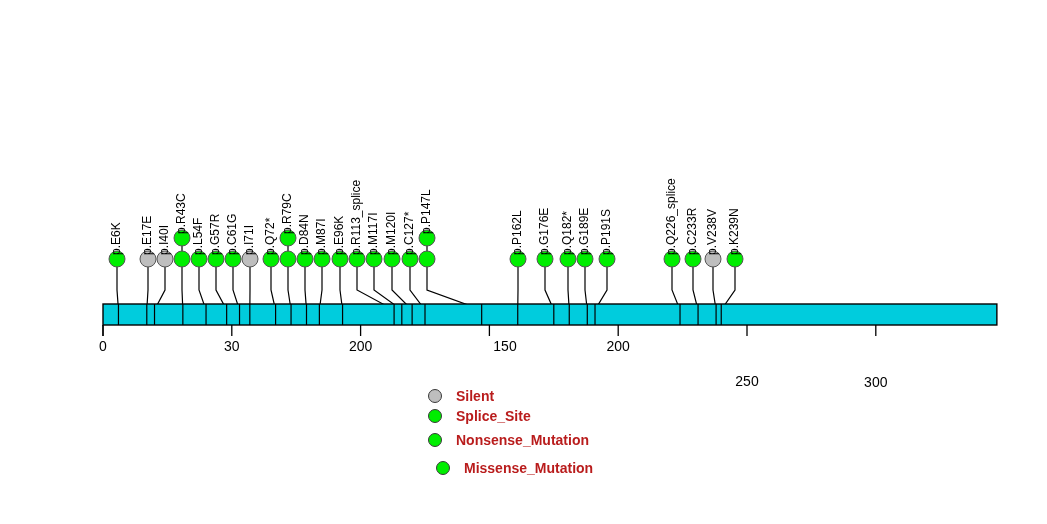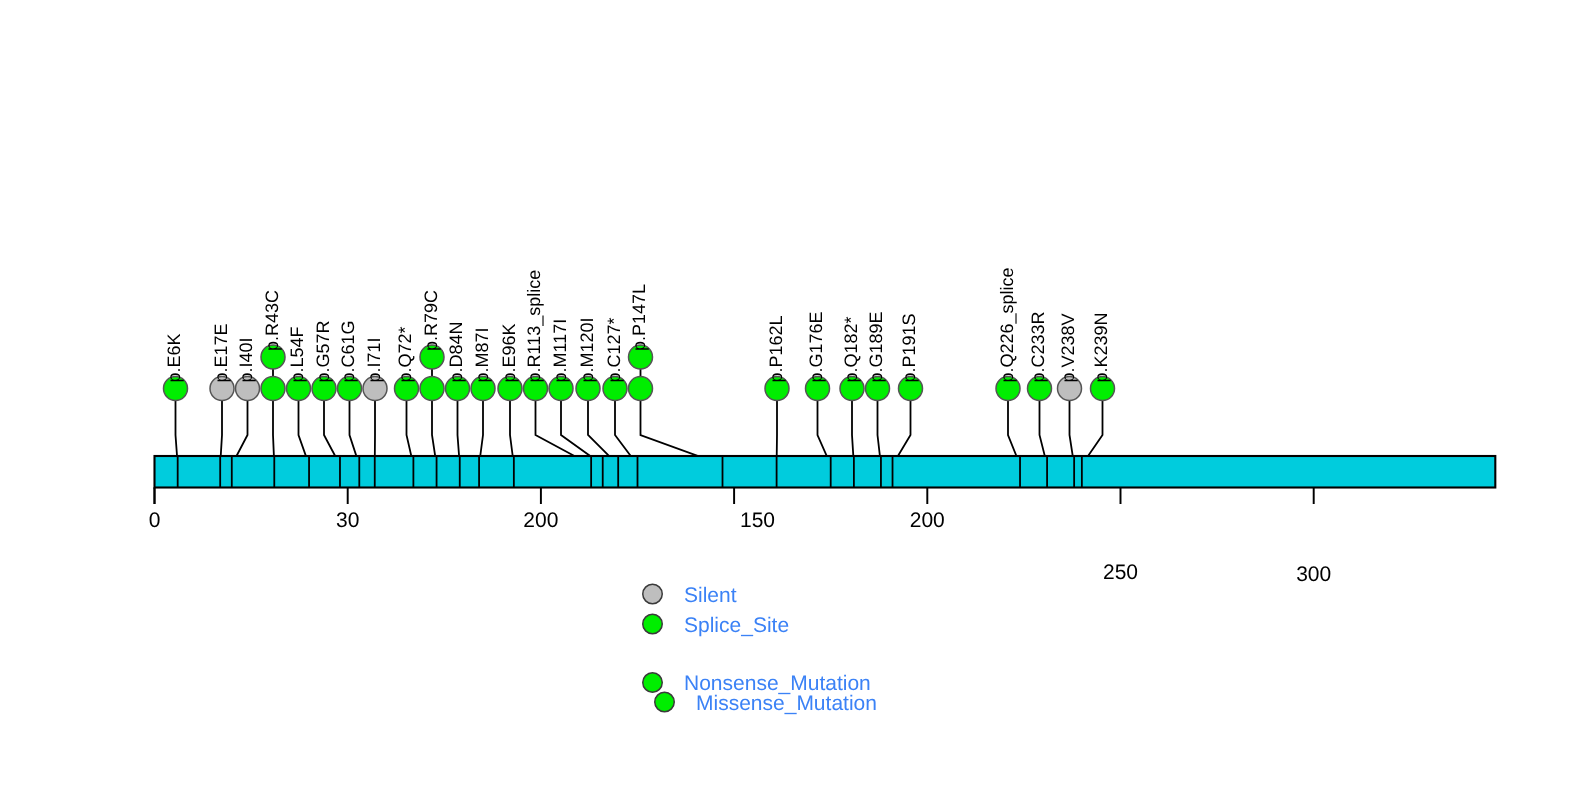--- a/index.html
+++ b/index.html
@@ -4,21 +4,21 @@
 <style>
   html,body{margin:0;padding:0;background:#ffffff;}
   body{width:1047px;height:524px;position:relative;overflow:hidden;
        font-family:"Liberation Sans","DejaVu Sans",sans-serif;color:#000;}
   #plot{position:absolute;left:0;top:0;width:1047px;height:524px;}
   .lbl{position:absolute;transform-origin:left bottom;white-space:nowrap;
        font-size:12px;line-height:12px;letter-spacing:0px;color:#000;}
   .legend{position:absolute;left:0;top:0;}
   .legend-row{position:absolute;display:flex;align-items:center;gap:14px;}
   .legend-dot{width:14px;height:14px;border-radius:50%;border:1px solid #3a3a3a;box-sizing:border-box;}
-  .legend-text{font-size:14px;line-height:14px;color:#3b82f6;}
+  .legend-text{font-size:14px;line-height:14px;color:#b91c1c;font-weight:bold;}
   .axis-tick-label{position:absolute;font-size:14px;line-height:14px;
        transform:translateX(-50%);color:#000;}
 </style>
 </head>
 <body>
 
 <div id="plot">
   <svg id="plot-svg" width="1047" height="524">
       <path d="M 117 259 L 117 290 L 118.456 310 L 118.456 325" fill="none" stroke="#000000" stroke-width="1.2"></path>
       <path d="M 148 259 L 148 290 L 146.792 310 L 146.792 325" fill="none" stroke="#000000" stroke-width="1.2"></path>
@@ -158,18 +158,18 @@
         <span class="legend-text">Silent</span>
       </div>
       <div class="legend-row" style="left: 428px; top: 409px; justify-content: space-between;">
         <span class="legend-dot" style="background: rgb(0, 238, 0);"></span>
         <span class="legend-text">Splice_Site</span>
       </div>
       <div class="legend-row" style="left: 436px; top: 429px; margin-top: 32px;">
         <span class="legend-dot" style="background: rgb(0, 238, 0);"></span>
         <span class="legend-text">Missense_Mutation</span>
       </div>
-      <div class="legend-row" style="left: 428px; top: 448px;">
+      <div class="legend-row" style="left: 428px; top: 433px;">
         <span class="legend-dot" style="background: rgb(0, 238, 0);"></span>
         <span class="legend-text">Nonsense_Mutation</span>
       </div>
     </div>
 </div>
 
 </body></html>

